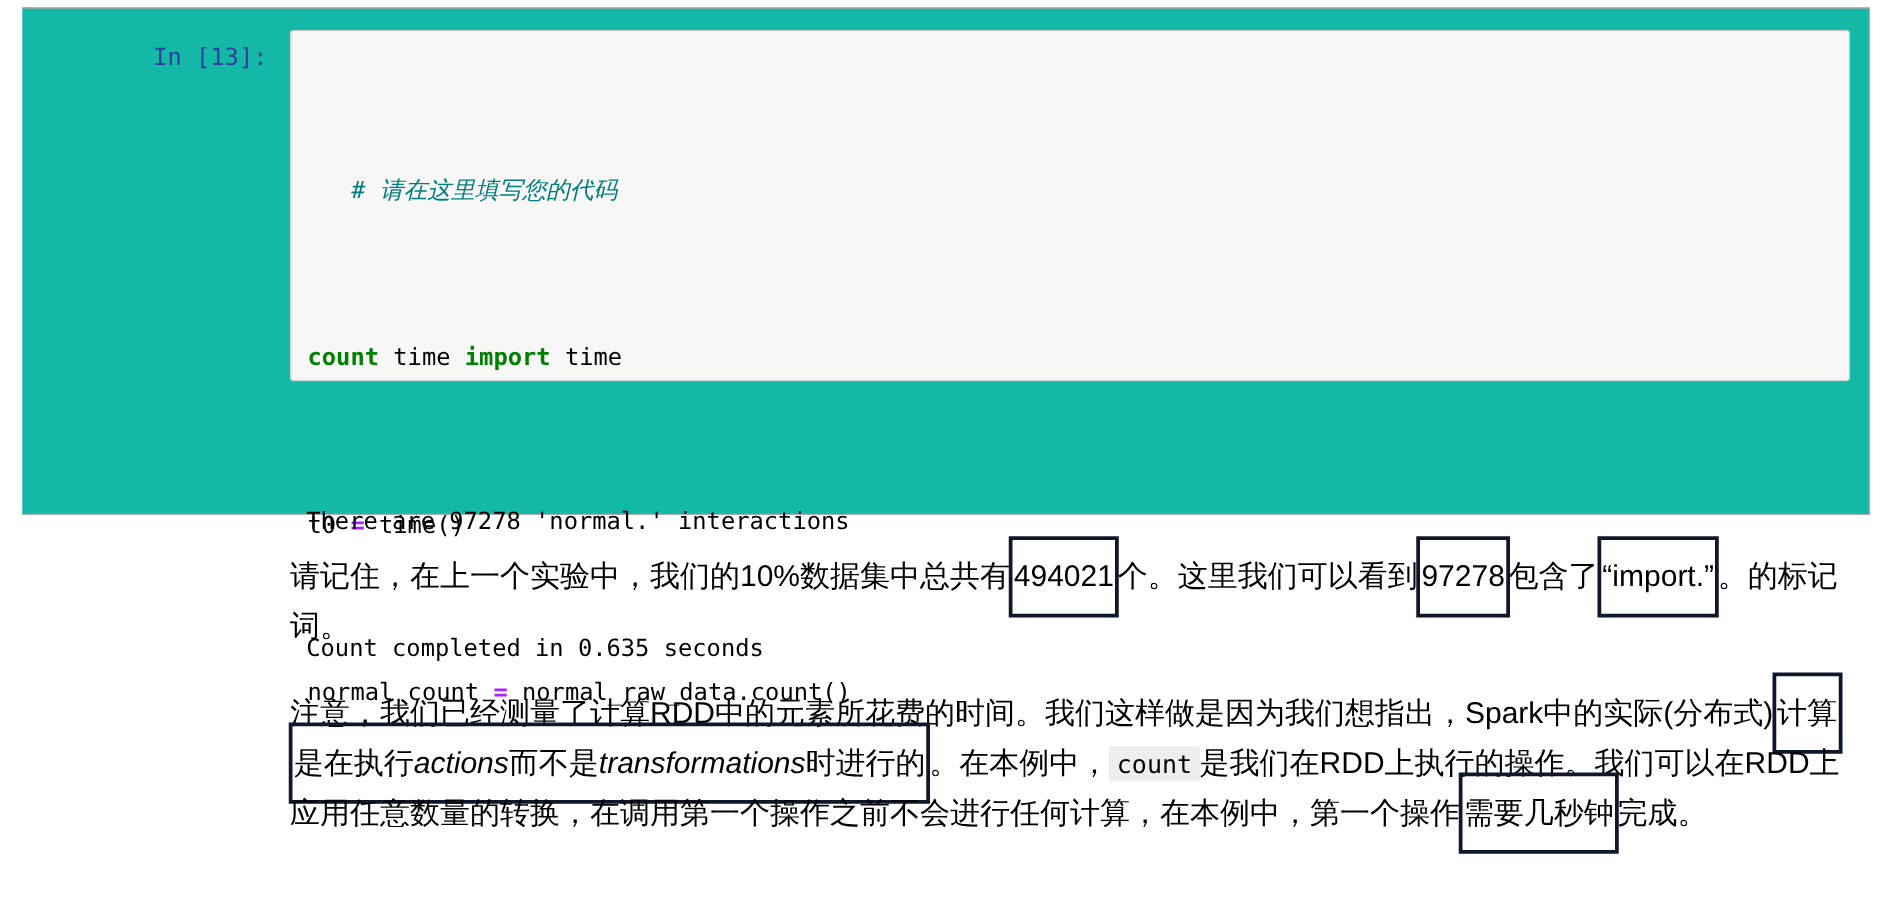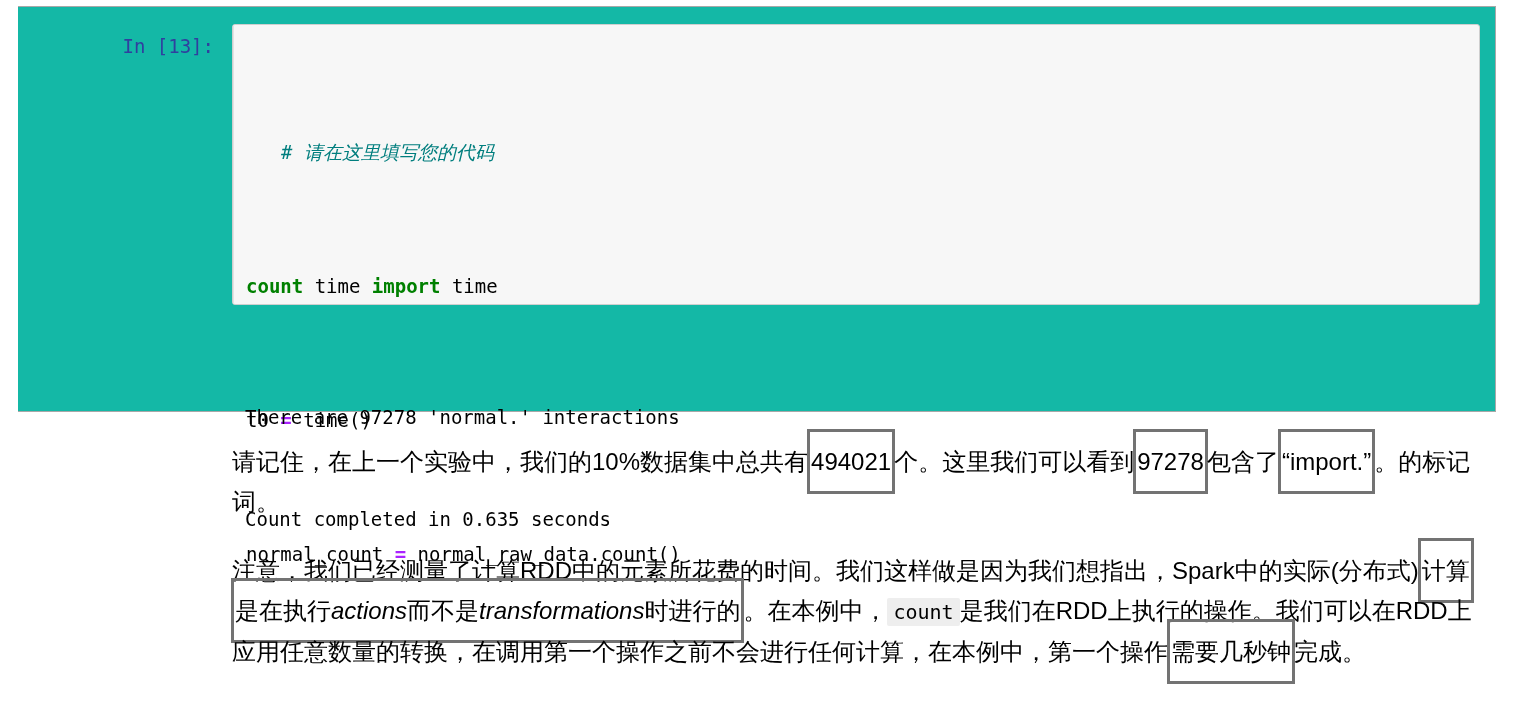--- a/index.html
+++ b/index.html
@@ -113,21 +113,21 @@
     width: 1250px;
     font-family: "Liberation Sans", "DejaVu Sans", sans-serif;
     font-size: 24px;
     line-height: 40px;
     color: #000000;
   }
   .para-1 { top: 442px; }
   .para-2 { top: 551px; }
 
   .mark {
-    border: 3px solid #737373;
+    border: 3px solid #0f172a;
     padding: 16px 1px;
     margin: 0 -1px;
     box-decoration-break: clone;
     -webkit-box-decoration-break: clone;
   }
   .em { font-style: italic; }
   .inline-code {
     font-family: "DejaVu Sans Mono", "Liberation Mono", monospace;
     font-size: 20px;
     background: #eeeeee;

